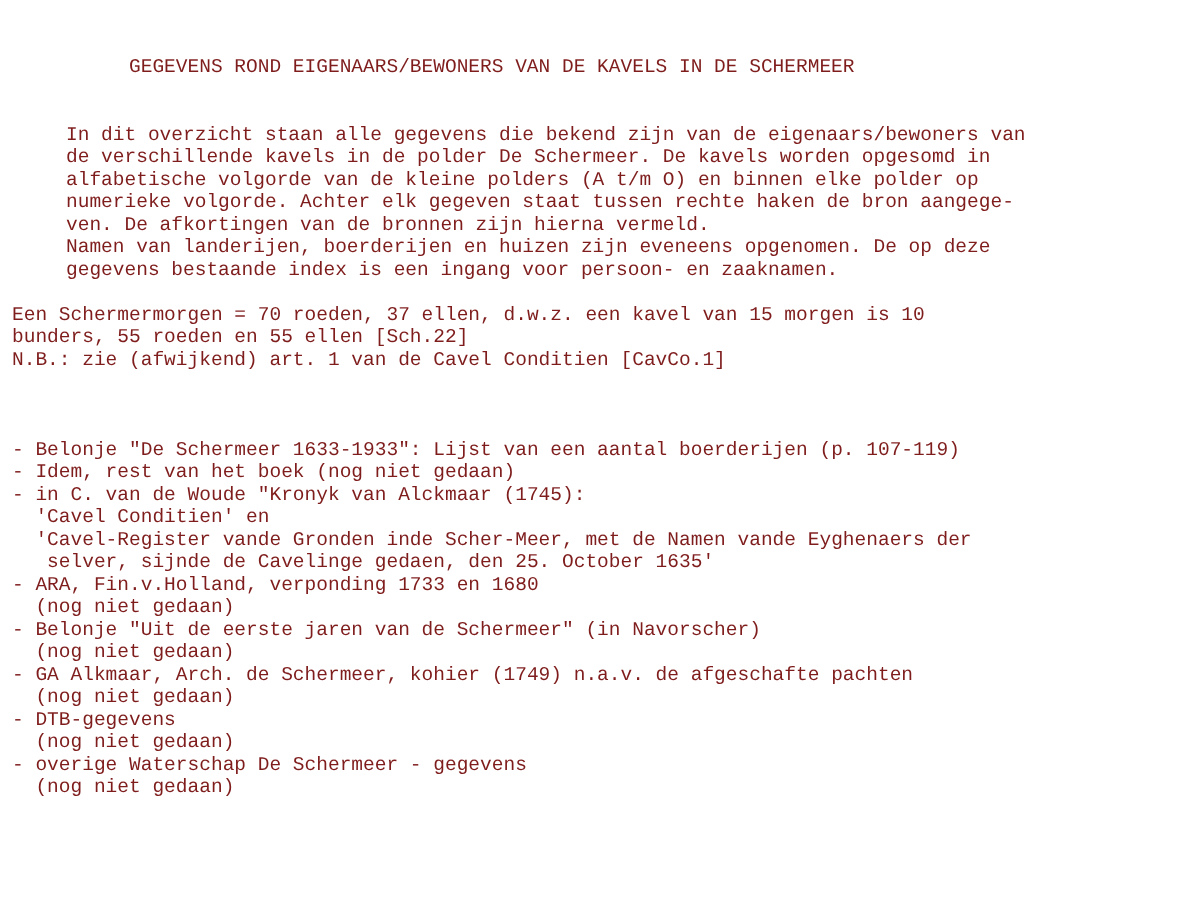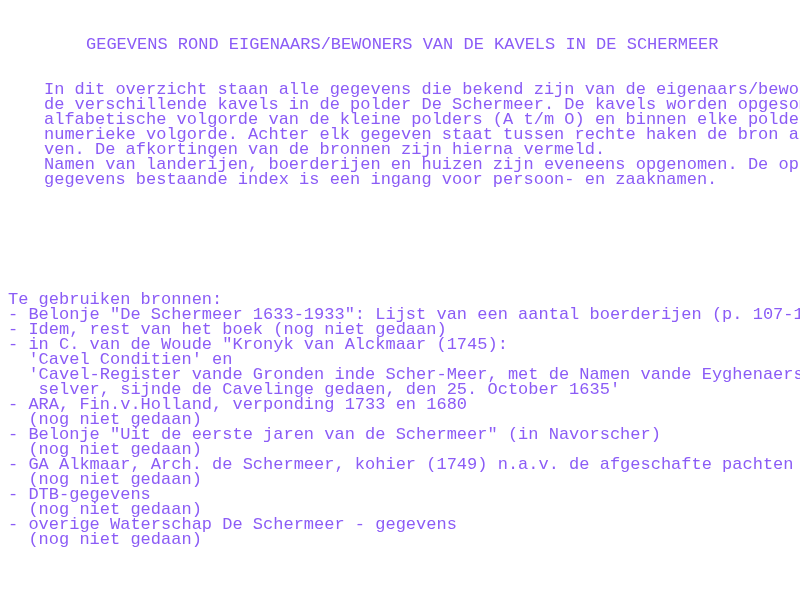--- a/index.html
+++ b/index.html
@@ -14,23 +14,23 @@
     overflow: hidden;
     font-family: "Liberation Mono", "DejaVu Sans Mono", monospace;
   }
   .doc {
     position: absolute;
     inset: 0;
     background: #ffffff;
   }
   .mono {
     font-family: "Liberation Mono", "DejaVu Sans Mono", monospace;
-    font-size: 17px;
+    font-size: 13px;
     line-height: 15px;
-    color: #8b5cf6;
+    color: #7f1d1d;
     white-space: pre;
     margin: 0;
   }
   .title   { position: absolute; left: 86px; top: 37px;  }
   .intro   { position: absolute; left: 8px;  top: 82px; margin-left: 36px;  }
   .note    { position: absolute; left: 8px;  top: 202px; }
   .sources { position: absolute; left: 8px;  top: 292px; }
   .sources-heading { margin: 0; }
   .sources-list    { margin: 0; }
 </style>
@@ -42,23 +42,25 @@
   <div class="mono title">GEGEVENS ROND EIGENAARS/BEWONERS VAN DE KAVELS IN DE SCHERMEER</div>
 
   <div class="mono intro">In dit overzicht staan alle gegevens die bekend zijn van de eigenaars/bewoners van
 de verschillende kavels in de polder De Schermeer. De kavels worden opgesomd in
 alfabetische volgorde van de kleine polders (A t/m O) en binnen elke polder op
 numerieke volgorde. Achter elk gegeven staat tussen rechte haken de bron aangege-
 ven. De afkortingen van de bronnen zijn hierna vermeld.
 Namen van landerijen, boerderijen en huizen zijn eveneens opgenomen. De op deze
 gegevens bestaande index is een ingang voor persoon- en zaaknamen.</div>
 
+  <div class="mono note">Een Schermermorgen = 70 roeden, 37 ellen, d.w.z. een kavel van 15 morgen is 10
+bunders, 55 roeden en 55 ellen [Sch.22]
+N.B.: zie (afwijkend) art. 1 van de Cavel Conditien [CavCo.1]</div>
 
   <div class="sources">
-    <div class="mono sources-heading">Te gebruiken bronnen:</div>
     <div class="mono sources-list">- Belonje "De Schermeer 1633-1933": Lijst van een aantal boerderijen (p. 107-119)
 - Idem, rest van het boek (nog niet gedaan)
 - in C. van de Woude "Kronyk van Alckmaar (1745):
   'Cavel Conditien' en
   'Cavel-Register vande Gronden inde Scher-Meer, met de Namen vande Eyghenaers der
    selver, sijnde de Cavelinge gedaen, den 25. October 1635'
 - ARA, Fin.v.Holland, verponding 1733 en 1680
   (nog niet gedaan)
 - Belonje "Uit de eerste jaren van de Schermeer" (in Navorscher)
   (nog niet gedaan)

